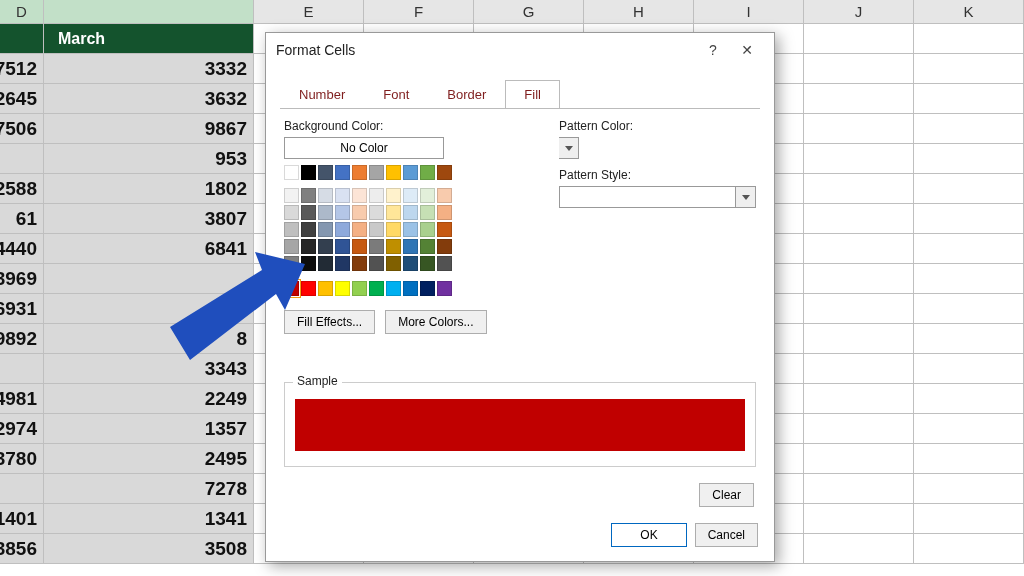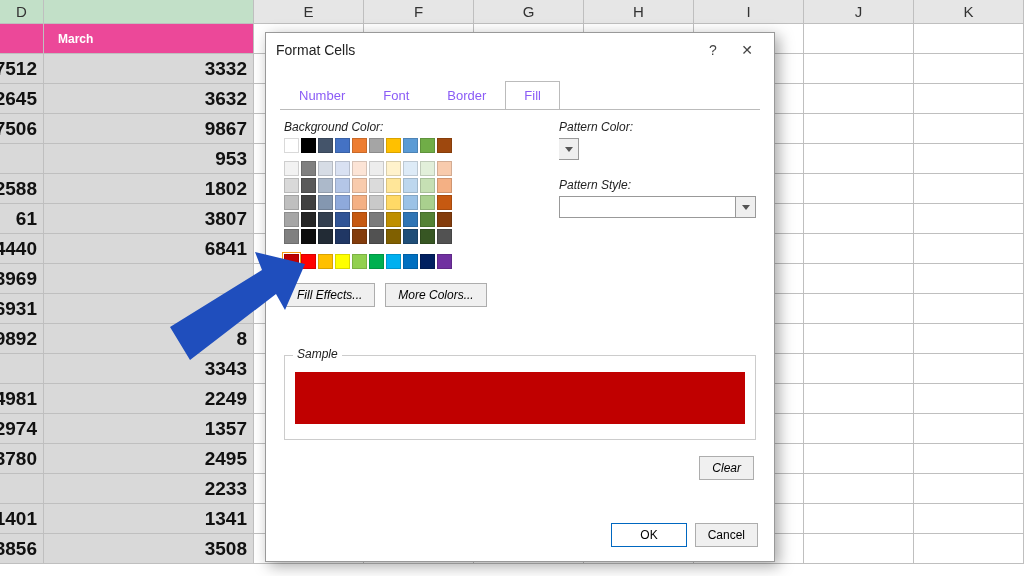--- a/index.html
+++ b/index.html
@@ -6,37 +6,37 @@
   body { width: 1024px; height: 576px; overflow: hidden; background: #fff; position: relative; }
 
   
   .sheet { position: absolute; top: 0; left: 0; right: 0; bottom: 0; }
   .col-headers { display: flex; height: 24px; background: #e6e6e6; border-bottom: 1px solid #bfbfbf; }
   .col-header { border-right: 1px solid #bfbfbf; display: flex; align-items: center; justify-content: center; font-size: 15px; color: #333; background: #e6e6e6; }
   .col-header.sel { background: #c2e0c8; }
   .row { display: flex; height: 30px; }
   .cell { border-right: 1px solid #bfbfbf; border-bottom: 1px solid #bfbfbf; display: flex; align-items: center; justify-content: flex-end; padding: 0 6px; font-size: 19px; font-weight: bold; color: #111; background: #d9d9d9; }
   .cell.empty { background: #fff; font-weight: normal; }
-  .hdr { background: #ec4899; color: #fff; justify-content: flex-start; padding-left:14px; font-size:12px;}
+  .hdr { background: #14532d; color: #fff; justify-content: flex-start; padding-left:14px; font-size:16px;}
   .c0 { width: 44px; min-width:44px; }
   .c1 { width: 210px; min-width:210px;}
   .cx { width: 110px; min-width:110px; }
 
   
   .dialog { position: absolute; left: 265px; top: 32px; width: 510px; height: 530px; background: #fff; border: 1px solid #999; box-shadow: 4px 4px 14px rgba(0,0,0,.35); display: flex; flex-direction: column; }
   .titlebar { height: 34px; display: flex; align-items: center; padding: 0 10px; font-size:14px; color:#222; }
   .titlebar .spacer { flex: 1; }
   .titlebtn { width: 34px; height: 28px; display:flex; align-items:center; justify-content:center; font-size:14px; color:#444; }
 
   .tabs { display:flex; padding: 0 14px; margin-top: 14px; }
-  .tab { padding: 6px 18px; font-size: 13px; color: #8b5cf6; border:1px solid transparent; }
+  .tab { padding: 6px 18px; font-size: 13px; color: #7f1d1d; border:1px solid transparent; }
   .tab.active { border:1px solid #bbb; border-bottom:1px solid #fff; background:#fff; }
   .tabline { height:1px; background:#bbb; margin: -1px 14px 0 14px; }
 
-  .body { flex:1; padding: 10px 18px 6px 18px; position:relative;font-style:italic; }
+  .body { flex:1; padding: 10px 18px 6px 18px; position:relative; }
   .row2 { display:flex; gap: 40px; }
   .col-l { width: 235px; }
   .col-r { flex:1; }
 
   .lbl { font-size: 12px; color:#222; margin-bottom:4px; }
   .nocolor { height:22px; width:160px; border:1px solid #999; background:#fff; font-size:12px; display:flex; align-items:center; justify-content:center; margin-bottom:6px; }
   .sw { width: 15px; height: 15px; border: 1px solid rgba(0,0,0,0.15); }
   .palette-row { display:flex; gap:2px; margin-bottom:2px;}
 
   .std-row { display:flex; gap:2px; margin-top:10px; }
@@ -237,21 +237,21 @@
         <div class="cell cx empty"></div>
         <div class="cell cx empty"></div>
         <div class="cell cx empty"></div>
         <div class="cell cx empty"></div>
         <div class="cell cx empty"></div>
         <div class="cell cx empty"></div>
         <div class="cell cx empty"></div>
       </div>
       <div class="row">
         <div class="cell c0"></div>
-        <div class="cell c1">2233</div>
+        <div class="cell c1">7278</div>
         <div class="cell cx empty"></div>
         <div class="cell cx empty"></div>
         <div class="cell cx empty"></div>
         <div class="cell cx empty"></div>
         <div class="cell cx empty"></div>
         <div class="cell cx empty"></div>
         <div class="cell cx empty"></div>
       </div>
       <div class="row">
         <div class="cell c0">1401</div>
@@ -292,20 +292,21 @@
     <div class="tab">Font</div>
     <div class="tab">Border</div>
     <div class="tab active">Fill</div>
   </div>
   <div class="tabline"></div>
 
   <div class="body">
     <div class="row2">
       <div class="col-l">
         <div class="lbl">Background Color:</div>
+        <div class="nocolor">No Color</div>
         <div id="theme-row" class="palette-row">
             <div class="sw" style="background: rgb(255, 255, 255);"></div>
             <div class="sw" style="background: rgb(0, 0, 0);"></div>
             <div class="sw" style="background: rgb(68, 84, 106);"></div>
             <div class="sw" style="background: rgb(68, 114, 196);"></div>
             <div class="sw" style="background: rgb(237, 125, 49);"></div>
             <div class="sw" style="background: rgb(165, 165, 165);"></div>
             <div class="sw" style="background: rgb(255, 192, 0);"></div>
             <div class="sw" style="background: rgb(91, 155, 213);"></div>
             <div class="sw" style="background: rgb(112, 173, 71);"></div>
@@ -391,21 +392,21 @@
           <div class="btn">More Colors...</div>
         </div>
       </div>
       <div class="col-r">
         <div class="lbl">Pattern Color:</div>
         <div class="dropdown">
           <div class="ddbtn">
               <span class="chev"></span>
             </div>
         </div>
-        <div class="lbl" style="margin-top:18px">Pattern Style:</div>
+        <div class="lbl" style="margin-top:9px">Pattern Style:</div>
         <div class="dropdown">
           <div class="ddv"></div>
           <div class="ddbtn">
               <span class="chev"></span>
             </div>
         </div>
       </div>
     </div>
 
     <div class="sample-box">

